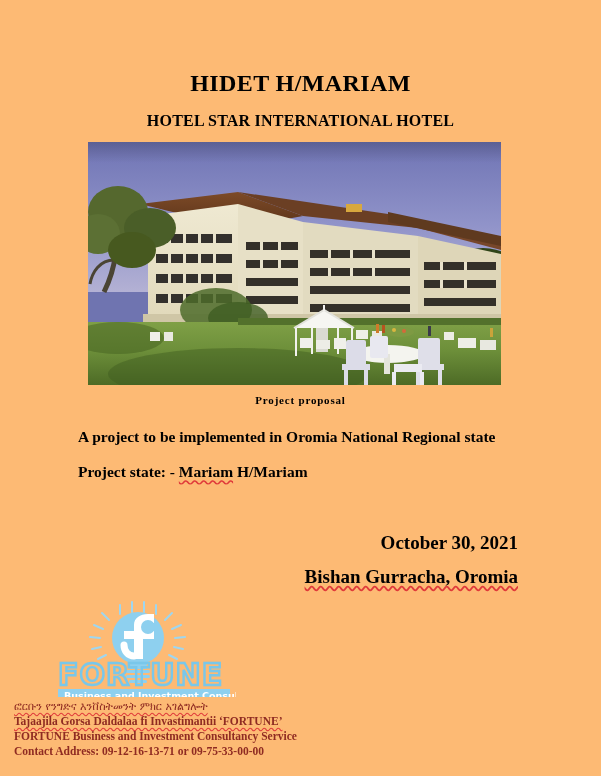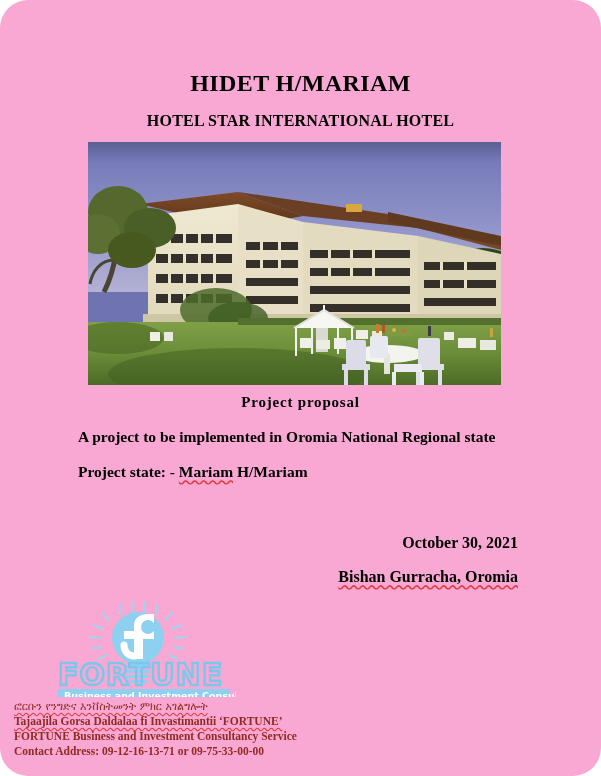--- a/index.html
+++ b/index.html
@@ -12,22 +12,21 @@
     height: 776px;
     position: relative;
     overflow: hidden;
     font-family: "Liberation Serif", "DejaVu Serif", serif;
     color: #000000;
   }
 
   .page {
     position: absolute;
     inset: 0;
-    background: #f9a8d4;
-    border-radius: 28px;
+    background: #fdba74;
   }
 
   
   .title-main {
     position: absolute;
     left: 0;
     right: 0;
     top: 70px;
     text-align: center;
     font-size: 24px;
@@ -57,21 +56,21 @@
   }
   .photo svg { display: block; }
 
   
   .proposal-heading {
     position: absolute;
     left: 0;
     right: 0;
     top: 394px;
     text-align: center;
-    font-size: 15px;
+    font-size: 11px;
     font-weight: bold;
     letter-spacing: 0.8px;
   }
   .body-block {
     position: absolute;
     left: 78px;
     top: 426px;
     width: 440px;
   }
   .body-line {
@@ -88,21 +87,21 @@
   .body-line:last-child { margin-bottom: 0; }
 
   .right-block {
     position: absolute;
     left: 78px;
     top: 532px;
     width: 440px;
     text-align: right;
   }
   .right-line {
-    font-size: 16px;
+    font-size: 19px;
     font-weight: bold;
     line-height: 21px;
     margin-bottom: 13px;
   }
   .right-line:last-child { margin-bottom: 0; }
 
   
   .sq {
     text-decoration: underline wavy #e03a3a;
     text-decoration-skip-ink: none;

